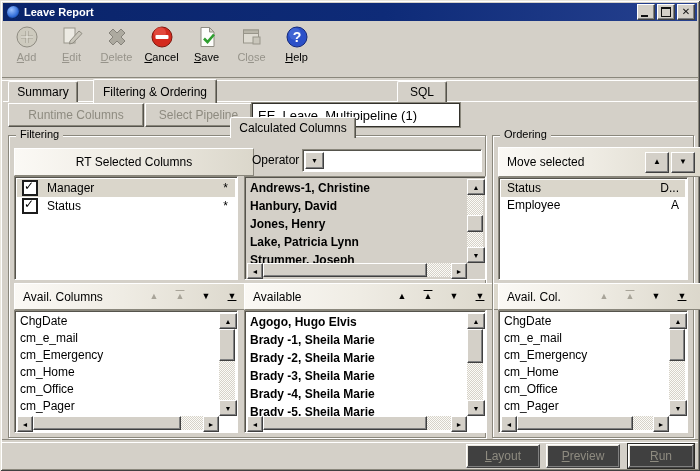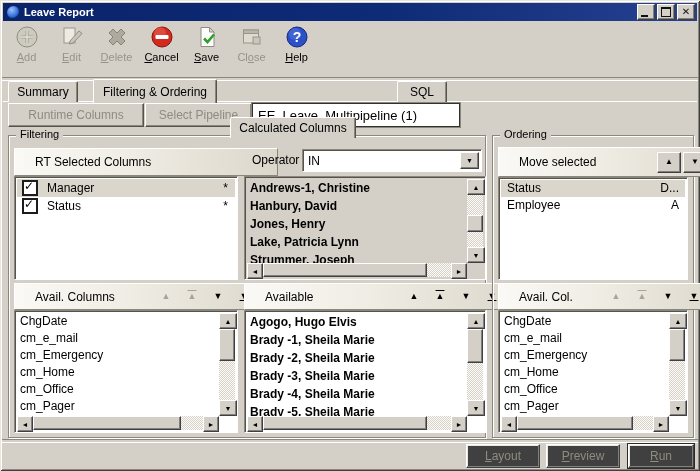--- a/index.html
+++ b/index.html
@@ -43,21 +43,21 @@
     border:1px solid;border-color:#fff #55534c #55534c #fff;box-shadow:inset -1px -1px 0 #8a877c;
     display:flex;align-items:center;justify-content:center;font-size:12px;}
   .pipename{position:absolute;top:103px;height:22px;background:#fff;border:1px solid #33312c;
     box-shadow:0 0 0 1px #8a877c;display:flex;align-items:center;padding:0 5px;font-size:13px;}
   
   .groupbox{position:absolute;border:1px solid #8a877c;box-shadow:inset 1px 1px 0 #fff,1px 1px 0 #fff;}
   .grouplabel{position:absolute;background:#d4d0c8;padding:0 4px;font-weight:normal;font-size:11px;z-index:3;}
   
   .hdrbar{position:absolute;background:linear-gradient(90deg,#fbf9f5 0%,#efece4 45%,#dbd7cb 100%);
     border:1px solid;border-color:#fff #8a877c #8a877c #fff;display:flex;align-items:center;
-    padding:0 20px;font-size:12px;white-space:nowrap;}
+    padding:0 8px;font-size:12px;white-space:nowrap;justify-content:center;}
   .harrows{margin-left:auto;display:flex;align-items:center;}
   .harrow{width:26px;text-align:center;font-size:9px;line-height:1;color:#000;}
   .harrow.up::before{content:"\25B2";}
   .harrow.top::before{content:"\25B2";text-decoration:overline;}
   .harrow.down::before{content:"\25BC";}
   .harrow.bottom::before{content:"\25BC";text-decoration:underline;}
   .harrow.disabled{color:#a8a499;}
   .mvbtn{width:22px;height:19px;background:#d4d0c8;border:1px solid;border-color:#fff #404040 #404040 #fff;
     box-shadow:inset -1px -1px 0 #808080;display:flex;align-items:center;justify-content:center;
     font-size:8px;line-height:1;margin-left:2px;}
@@ -276,21 +276,20 @@
       <span class="sbtn sb-left"></span>
       <span class="strack checker">
           <span class="sthumb" style="left:0;width:86%;"></span>
         </span>
       <span class="sbtn sb-right"></span>
     </div>
   </div>
 
   <div class="oplabel">Operator</div>
   <div class="dd">
-    <span class="dd-text">IN</span>
     <span class="dd-btn"></span>
   </div>
 
   <div class="listwrap gray" style="left:244px;top:176px;width:240px;height:102px;">
     <div class="rows scrolled">
       <div class="lrow bold">Andrews-1, Christine</div>
       <div class="lrow bold">Hanbury, David</div>
       <div class="lrow bold">Jones, Henry</div>
       <div class="lrow bold">Lake, Patricia Lynn</div>
       <div class="lrow bold">Strummer, Joseph</div>

